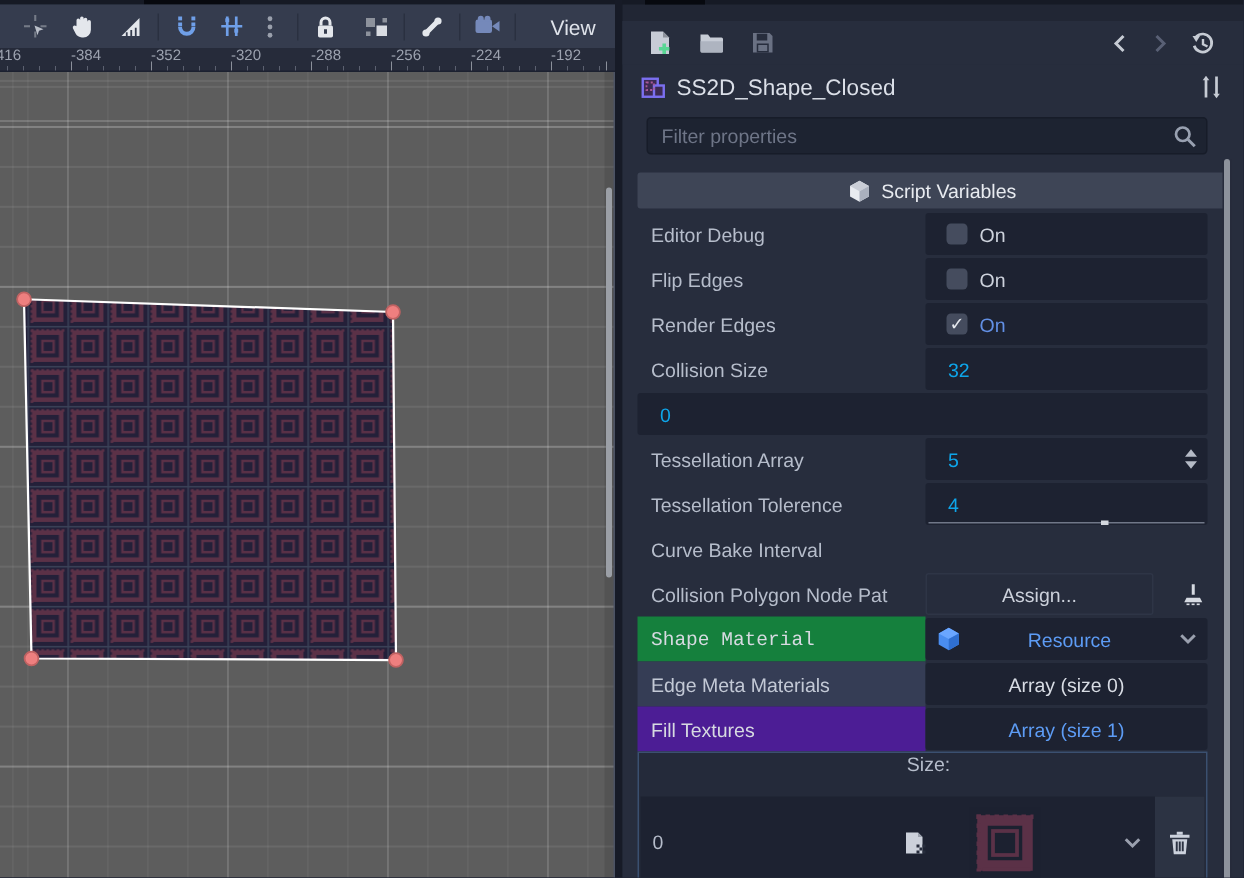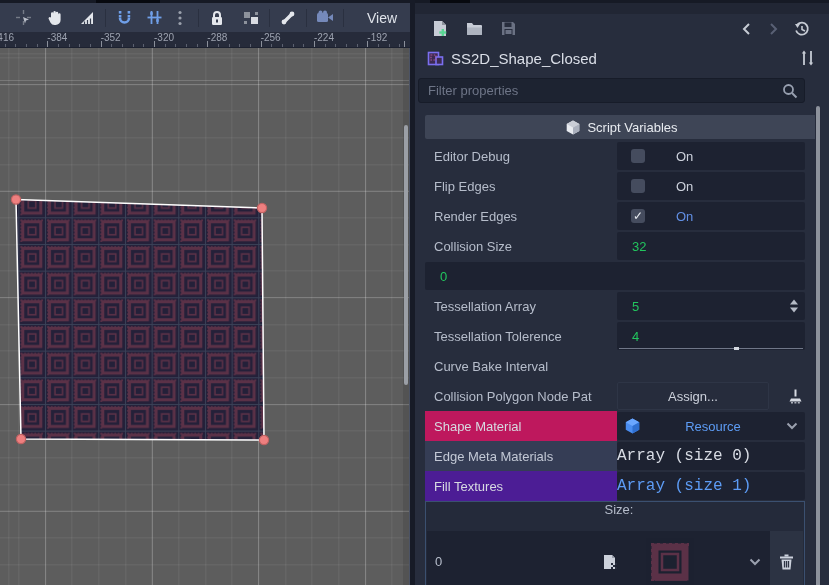--- a/index.html
+++ b/index.html
@@ -52,58 +52,58 @@
   .insp-scrollbar .handle { position:absolute; left:1px; top:0; width:4px; height:493px; background:#8d929c; border-radius:2px; }
 
   .insp-toolbar { height:29px; display:flex; align-items:center; padding:0 14px 0 12px; background:#272d3d; }
   .insp-toolbar .tbtn { margin-right:8px; }
   .nav-group { margin-left:auto; display:flex; align-items:center; }
   .nav-group .tbtn { margin-right:2px; }
 
   .title-row { height:30px; display:flex; align-items:center; padding:0 14px 0 12px; }
   .node-title { color:#dbdfe8; font-size:15px; margin-left:7px; flex:1 1 auto;
                 white-space:nowrap; overflow:hidden; }
-  .filter-row { padding:5px 24px 6px 3px; }
+  .filter-row { padding:5px 24px 6px 16px; }
   .filter-box { position:relative; height:25px; background:#1d2331; border:1px solid #171c29; border-radius:3px; }
   .filter-box input { position:absolute; left:0; top:0; width:100%; height:100%; background:transparent; border:none;
                       outline:none; color:#cfd4de; font-size:13px; padding:0 28px 0 9px; font-family:"Liberation Sans",sans-serif; }
   .filter-box input::placeholder { color:#6e7587; opacity:1; }
   .filter-box .mag { position:absolute; right:6px; top:4px; }
 
   .section-header { margin:6px 10px 0 10px; height:24px; background:#3e4556; border-radius:2px;
                     display:flex; align-items:center; justify-content:center; color:#e8ebf0; font-size:13px; }
   .section-header svg { margin-right:7px; }
 
   .rows { margin:0 24px 0 10px; padding-top:2px; }
   .prop-row { height:30px; display:flex; align-items:stretch; }
   .p-label { flex:0 0 192px; display:flex; align-items:center; padding-left:9px; color:#b6bdcb; font-size:13px;
              white-space:nowrap; overflow:hidden; }
   .p-value { flex:1 1 auto; margin:1px 0; position:relative; display:flex; align-items:center; }
-  .vbox { background:#1d2231; border-radius:2px; position:absolute; inset:0; display:flex; align-items:center;gap:23px; }
-  .vtext { color:#22c55e; font-size:13px; padding-left:15px; }
+  .vbox { background:#1d2231; border-radius:2px; position:absolute; inset:0; display:flex; align-items:center; }
+  .vtext { color:#0ea5e9; font-size:13px; padding-left:15px; }
   .chk { width:14px; height:14px; background:#454c5e; border-radius:3px; margin-left:14px;
          display:flex; align-items:center; justify-content:center; color:#e6e9ee; font-size:12px; }
   .chk-label { color:#cdd2dc; font-size:13px; margin-left:8px; }
   .chk-label.on-blue { color:#628fe4; }
   .spin { position:absolute; right:7px; top:50%; transform:translateY(-50%); display:flex; flex-direction:column; gap:3px; }
   .spin i { width:0; height:0; border-left:4px solid transparent; border-right:4px solid transparent; }
   .spin i.up { border-bottom:5px solid #b5bbc6; }
   .spin i.dn { border-top:5px solid #b5bbc6; }
   .slider-line { position:absolute; left:2px; right:2px; bottom:1px; height:1px; background:#707788; }
   .slider-grab { position:absolute; bottom:0px; width:5px; height:3px; background:#d4d8df; }
   .assign-btn { background:#262c3c; border:1px solid #2e3546; border-radius:2px; position:absolute; left:0; top:0; bottom:0;
                 width:152px; display:flex; align-items:center; justify-content:center; color:#ccd1db; font-size:13px; }
   .row-icon-right { position:absolute; right:2px; top:50%; transform:translateY(-50%); }
   .res-cube { margin-left:8px; }
   .res-text { color:#5d9cf5; font-size:13px; flex:1; text-align:center; }
-  .arr-text { color:#d8dce4; font-size:16px; flex:1; text-align:left;font-family:Liberation Mono, monospace; }
+  .arr-text { color:#d8dce4; font-size:13px; flex:1; text-align:center; }
   .arr-text.blue { color:#5d9cf5; }
   .chev-dn { margin-right:7px; }
 
-  .hl-gray   { background:#be185d; color:#d7dae1; }
+  .hl-gray   { background:#15803d; color:#d7dae1;font-family:Liberation Mono, monospace; }
   .hl-blue   { background:#353d55; color:#c3c9d6; }
   .hl-gray2  { background:#4c1d95; color:#d7dae1; }
 
   
   .array-panel { margin:0 24px 0 10px; border:1px solid #3b5070; background:#242a3a; height:91px; position:relative; }
   .size-row { height:28px; display:flex; align-items:center;flex-direction:column; }
   .size-label { flex:0 0 183px; padding-left:8px; color:#b6bdcb; font-size:13px; }
   .size-value { position:relative; flex:1; height:26px; margin-right:1px; background:#1d2231; border-radius:2px;
                 display:flex; align-items:center; }
   .item-row { height:61px; display:flex; align-items:center; background:#1d2231; margin:1px; position:relative; }

